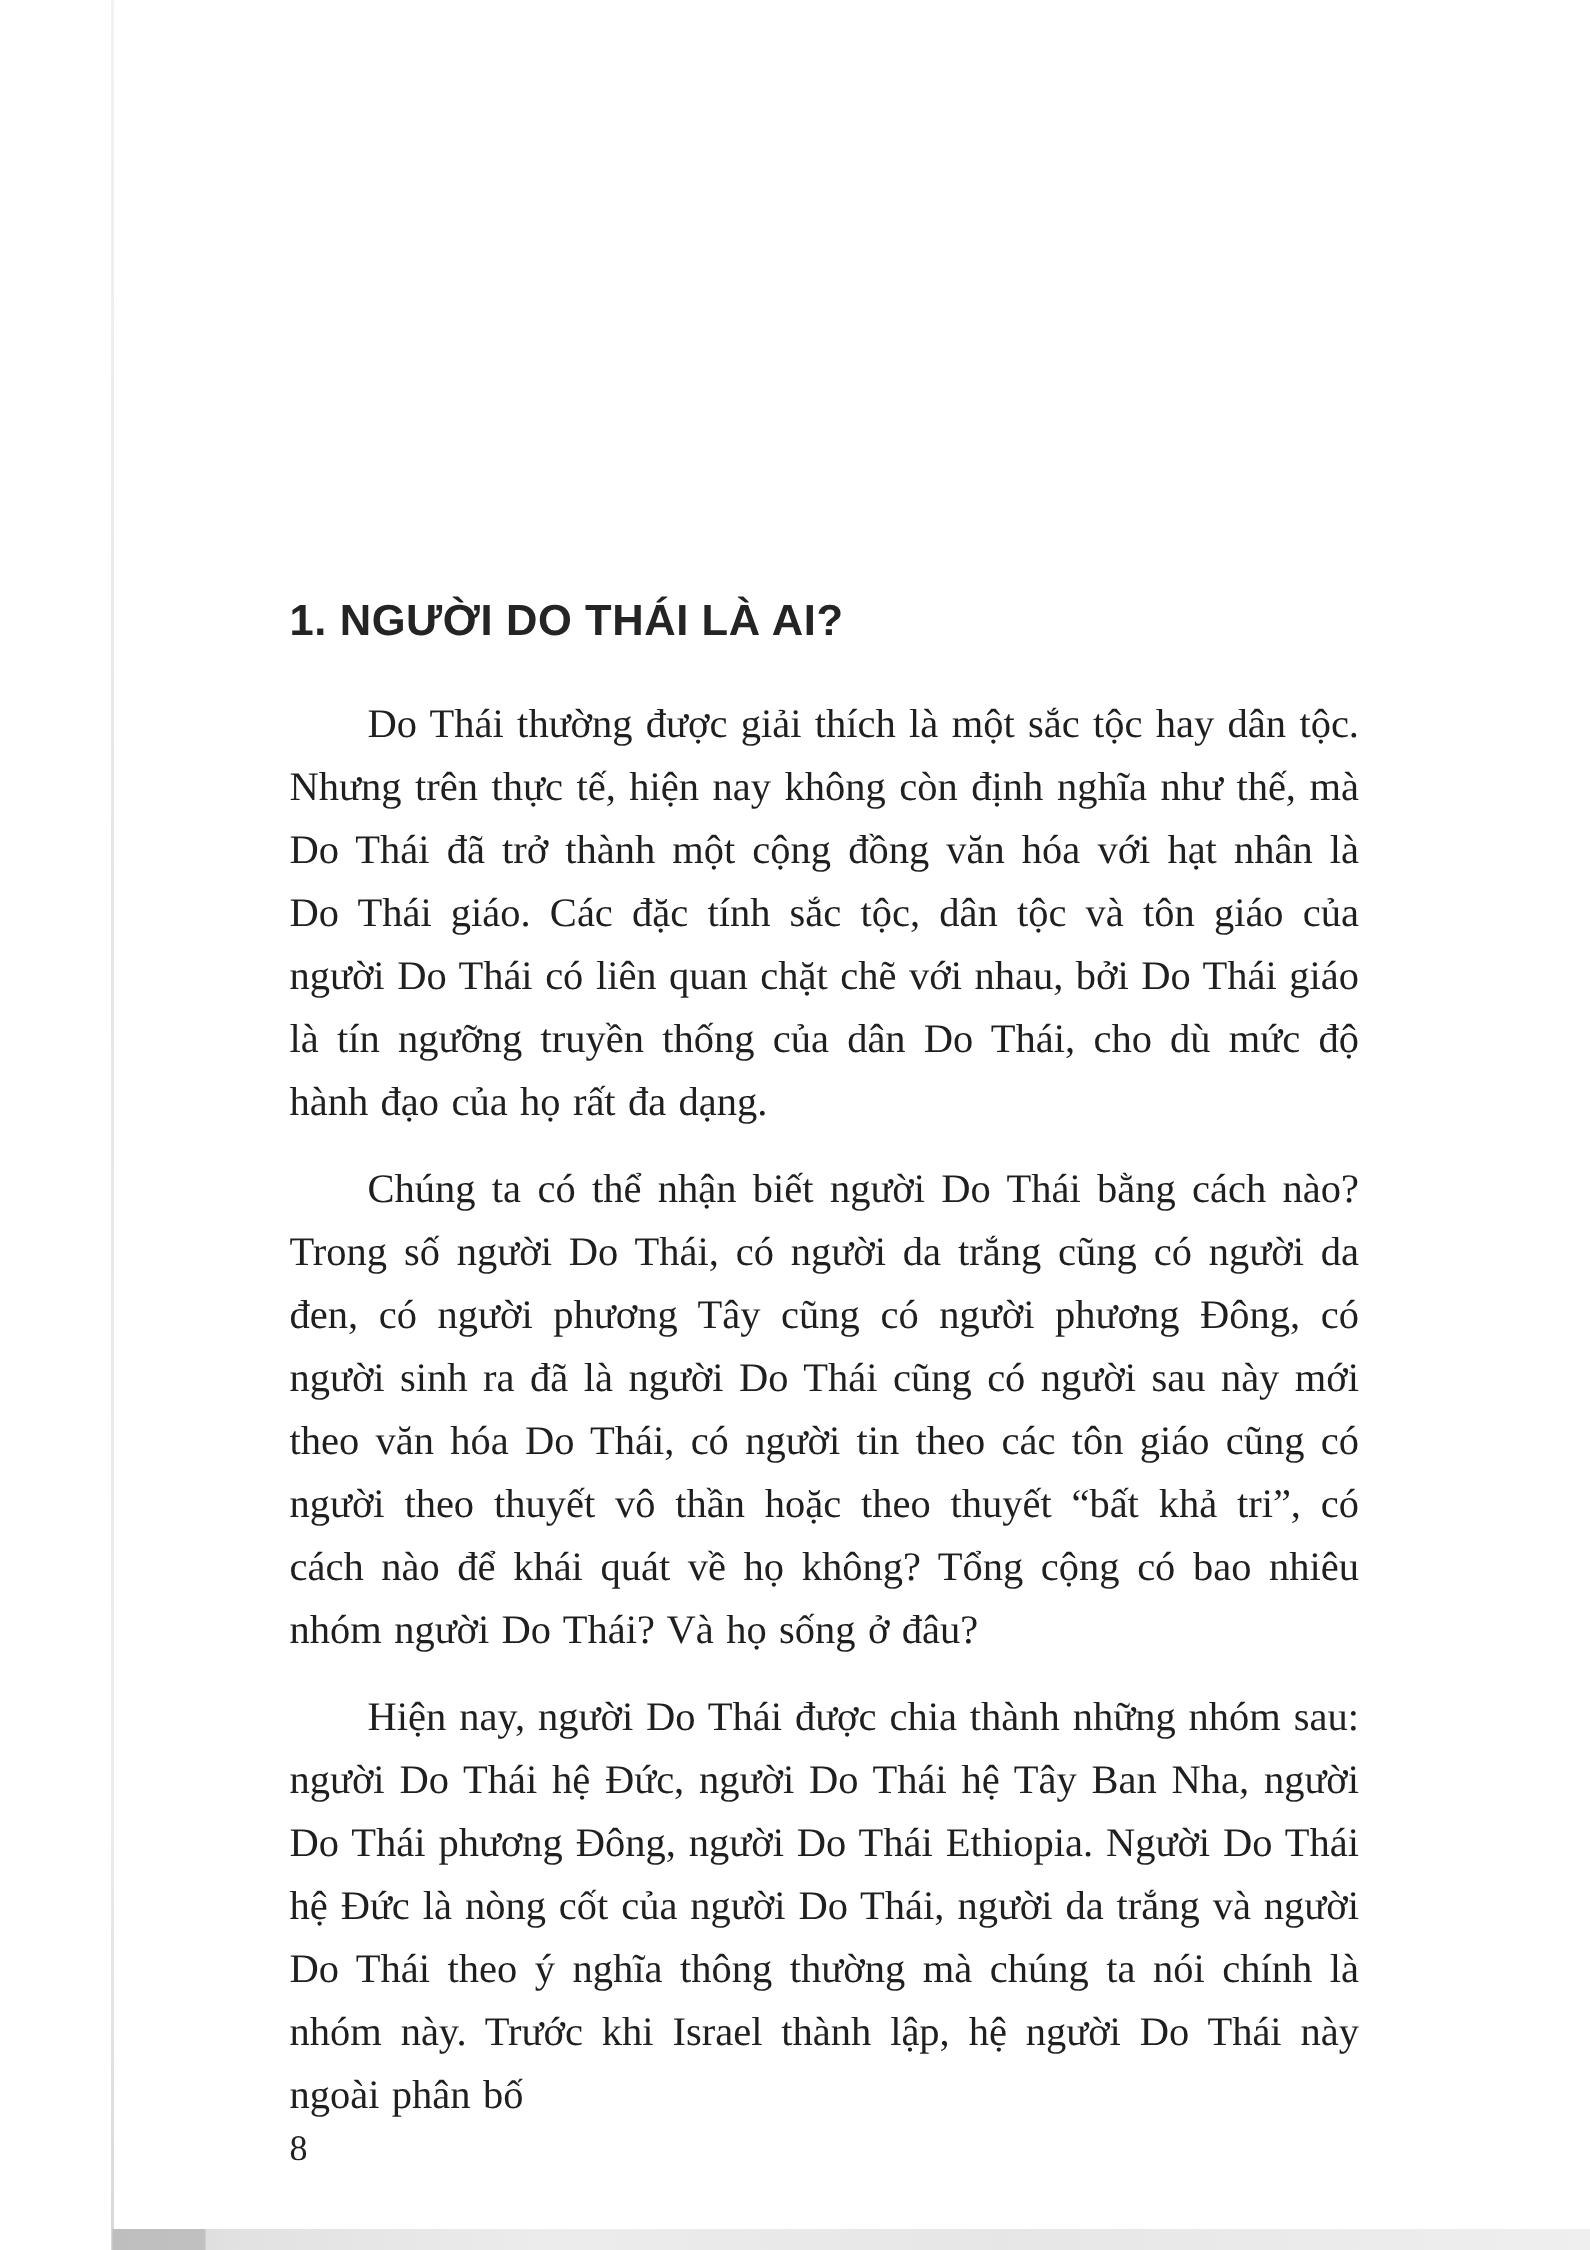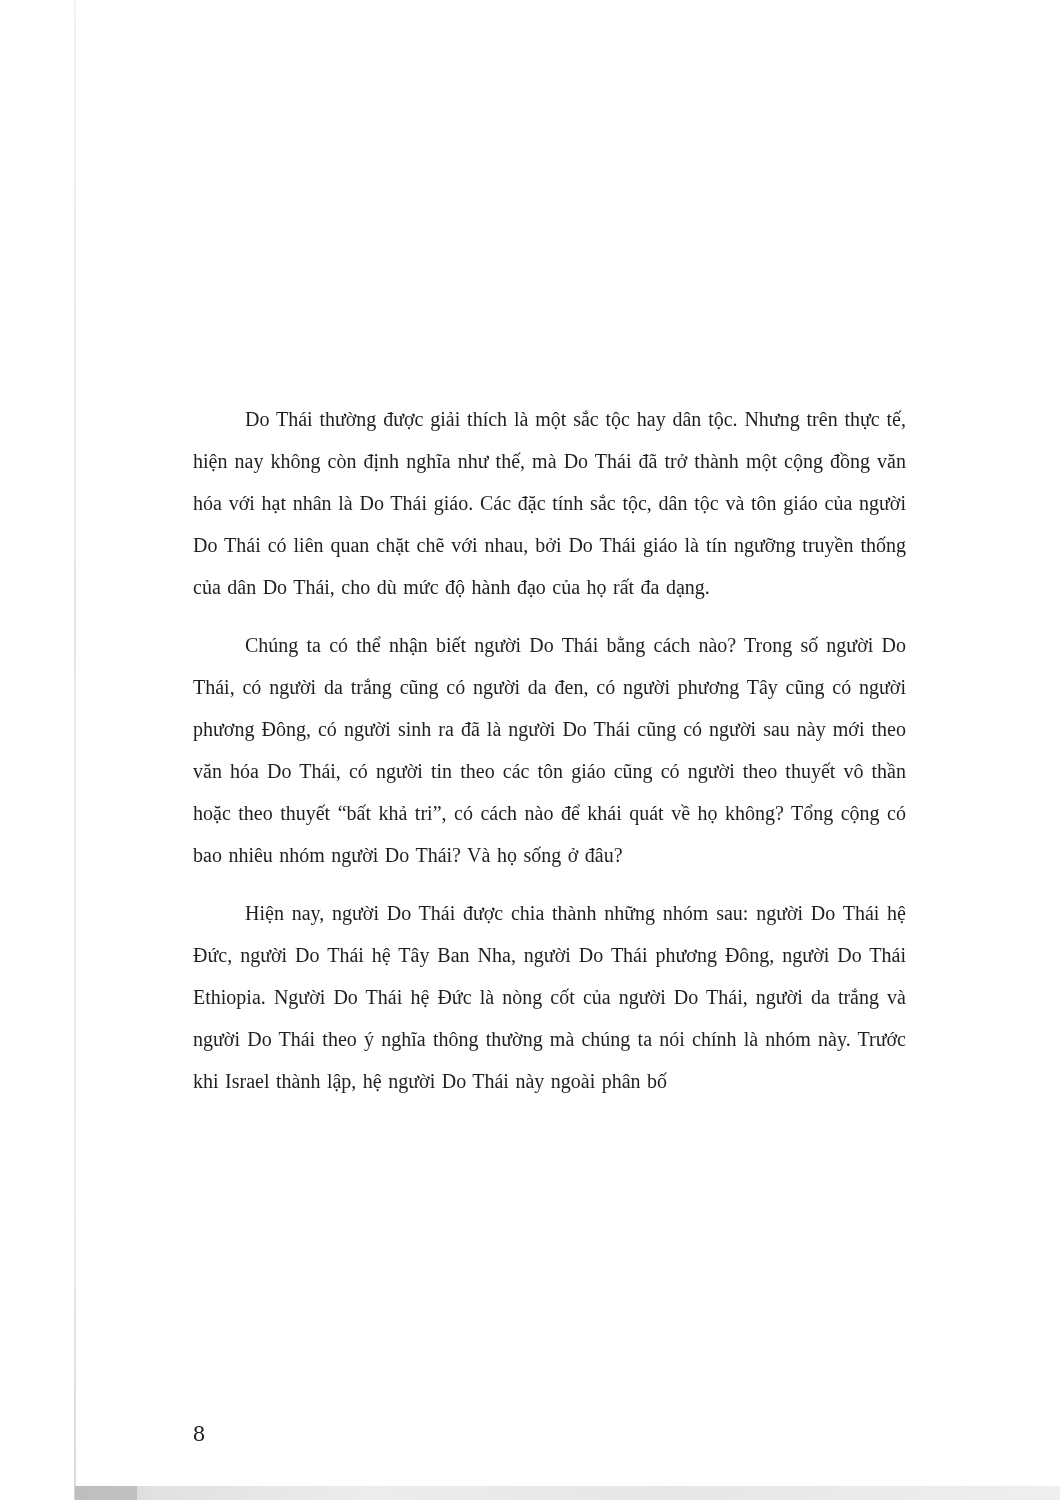--- a/index.html
+++ b/index.html
@@ -56,21 +56,21 @@
   }
   .chapter-heading {
     font-family: "Liberation Sans", sans-serif;
     font-weight: bold;
     font-size: 29px;
     letter-spacing: 0.4px;
     color: #242424;
     margin: 0 0 30px 0;
   }
   .body-paragraph {
-    font-size: 20px;
+    font-size: 27px;
     line-height: 42px;
     text-align: justify;
     text-indent: 52px;
     word-spacing: 1.5px;
     margin: 0 0 16px 0;
     color: #1f1f1f;
   }
   .page-number {
     position: absolute;
     left: 193px;
@@ -80,20 +80,21 @@
   }
 </style>
 </head>
 <body>
 
 <div class="page">
 
   <div class="scan-edge-left"></div>
 
   <div class="content">
+    <h1 class="chapter-heading">1. NGƯỜI DO THÁI LÀ AI?</h1>
 
     <p class="body-paragraph">Do Thái thường được giải thích là một sắc tộc hay dân tộc. Nhưng trên thực tế, hiện nay không còn định nghĩa như thế, mà Do Thái đã trở thành một cộng đồng văn hóa với hạt nhân là Do Thái giáo. Các đặc tính sắc tộc, dân tộc và tôn giáo của người Do Thái có liên quan chặt chẽ với nhau, bởi Do Thái giáo là tín ngưỡng truyền thống của dân Do Thái, cho dù mức độ hành đạo của họ rất đa dạng.</p>
 
     <p class="body-paragraph">Chúng ta có thể nhận biết người Do Thái bằng cách nào? Trong số người Do Thái, có người da trắng cũng có người da đen, có người phương Tây cũng có người phương Đông, có người sinh ra đã là người Do Thái cũng có người sau này mới theo văn hóa Do Thái, có người tin theo các tôn giáo cũng có người theo thuyết vô thần hoặc theo thuyết “bất khả tri”, có cách nào để khái quát về họ không? Tổng cộng có bao nhiêu nhóm người Do Thái? Và họ sống ở đâu?</p>
 
     <p class="body-paragraph">Hiện nay, người Do Thái được chia thành những nhóm sau: người Do Thái hệ Đức, người Do Thái hệ Tây Ban Nha, người Do Thái phương Đông, người Do Thái Ethiopia. Người Do Thái hệ Đức là nòng cốt của người Do Thái, người da trắng và người Do Thái theo ý nghĩa thông thường mà chúng ta nói chính là nhóm này. Trước khi Israel thành lập, hệ người Do Thái này ngoài phân bố</p>
   </div>
 
   <div class="page-number">8</div>
 

